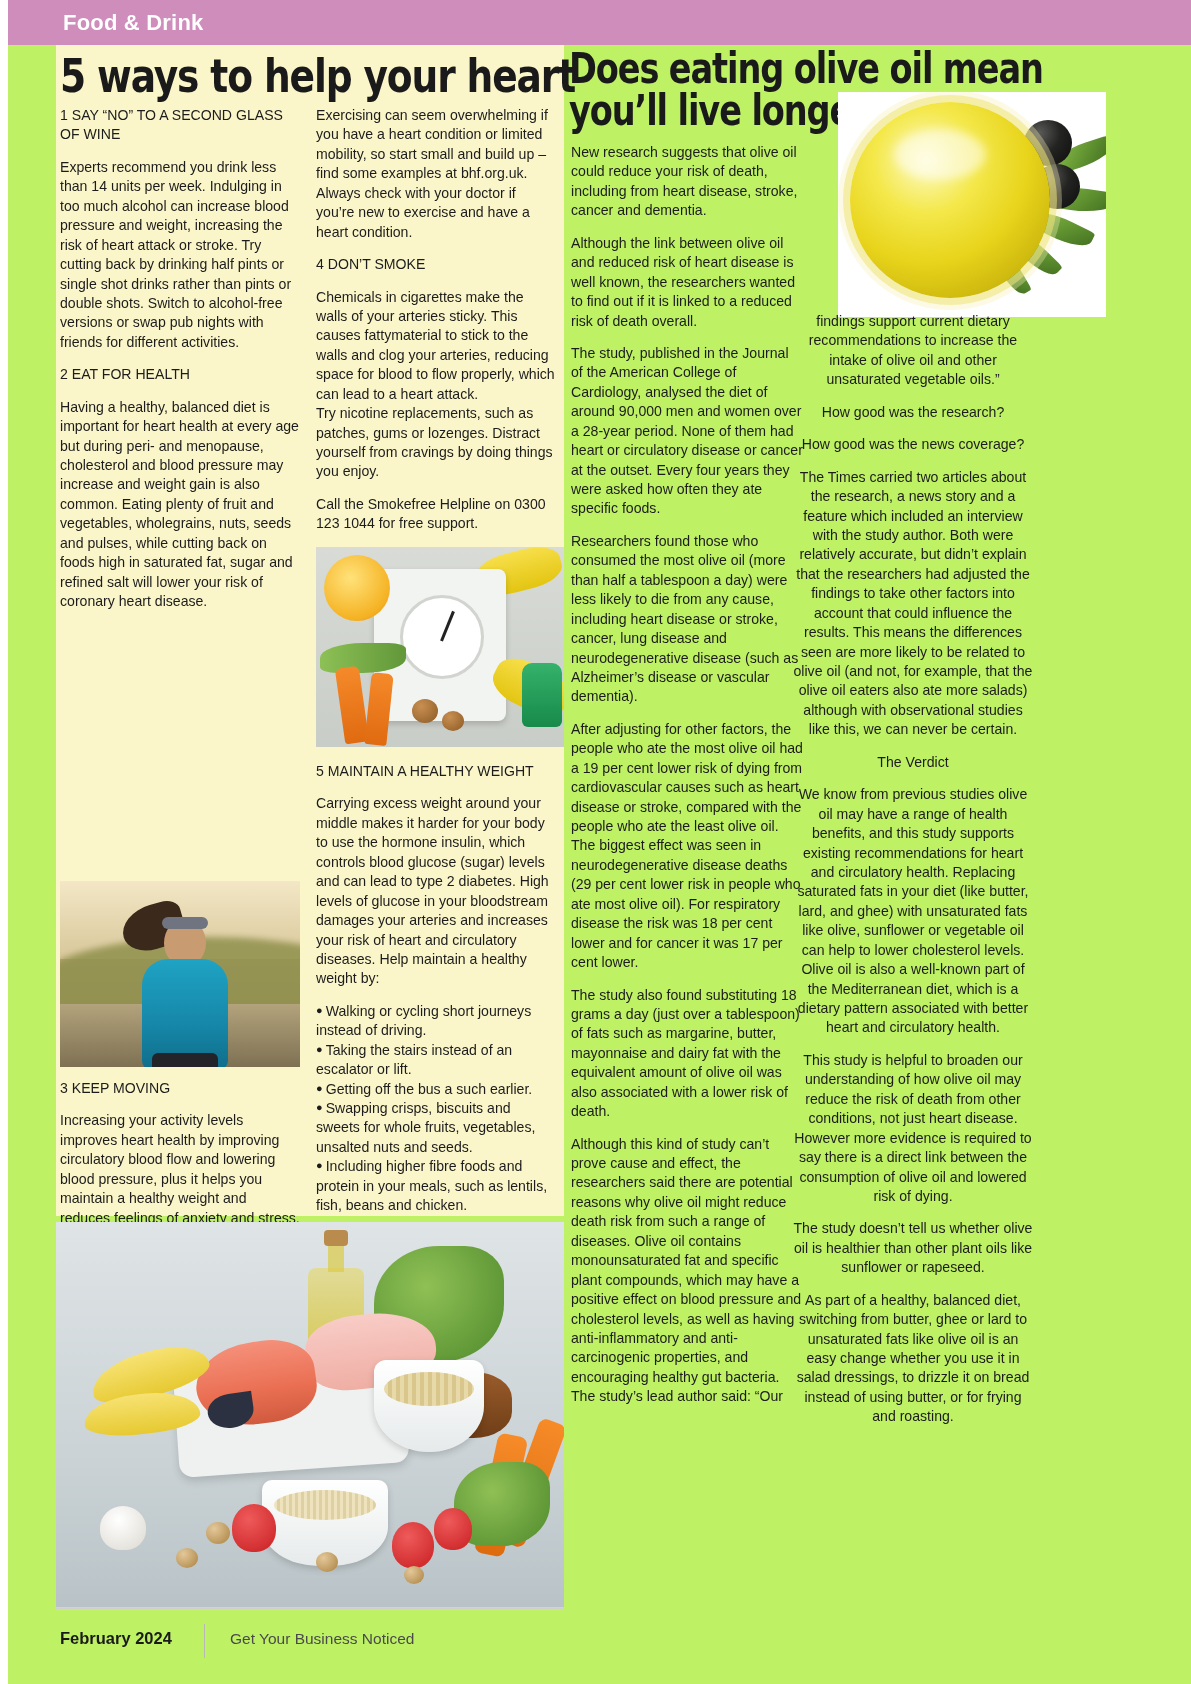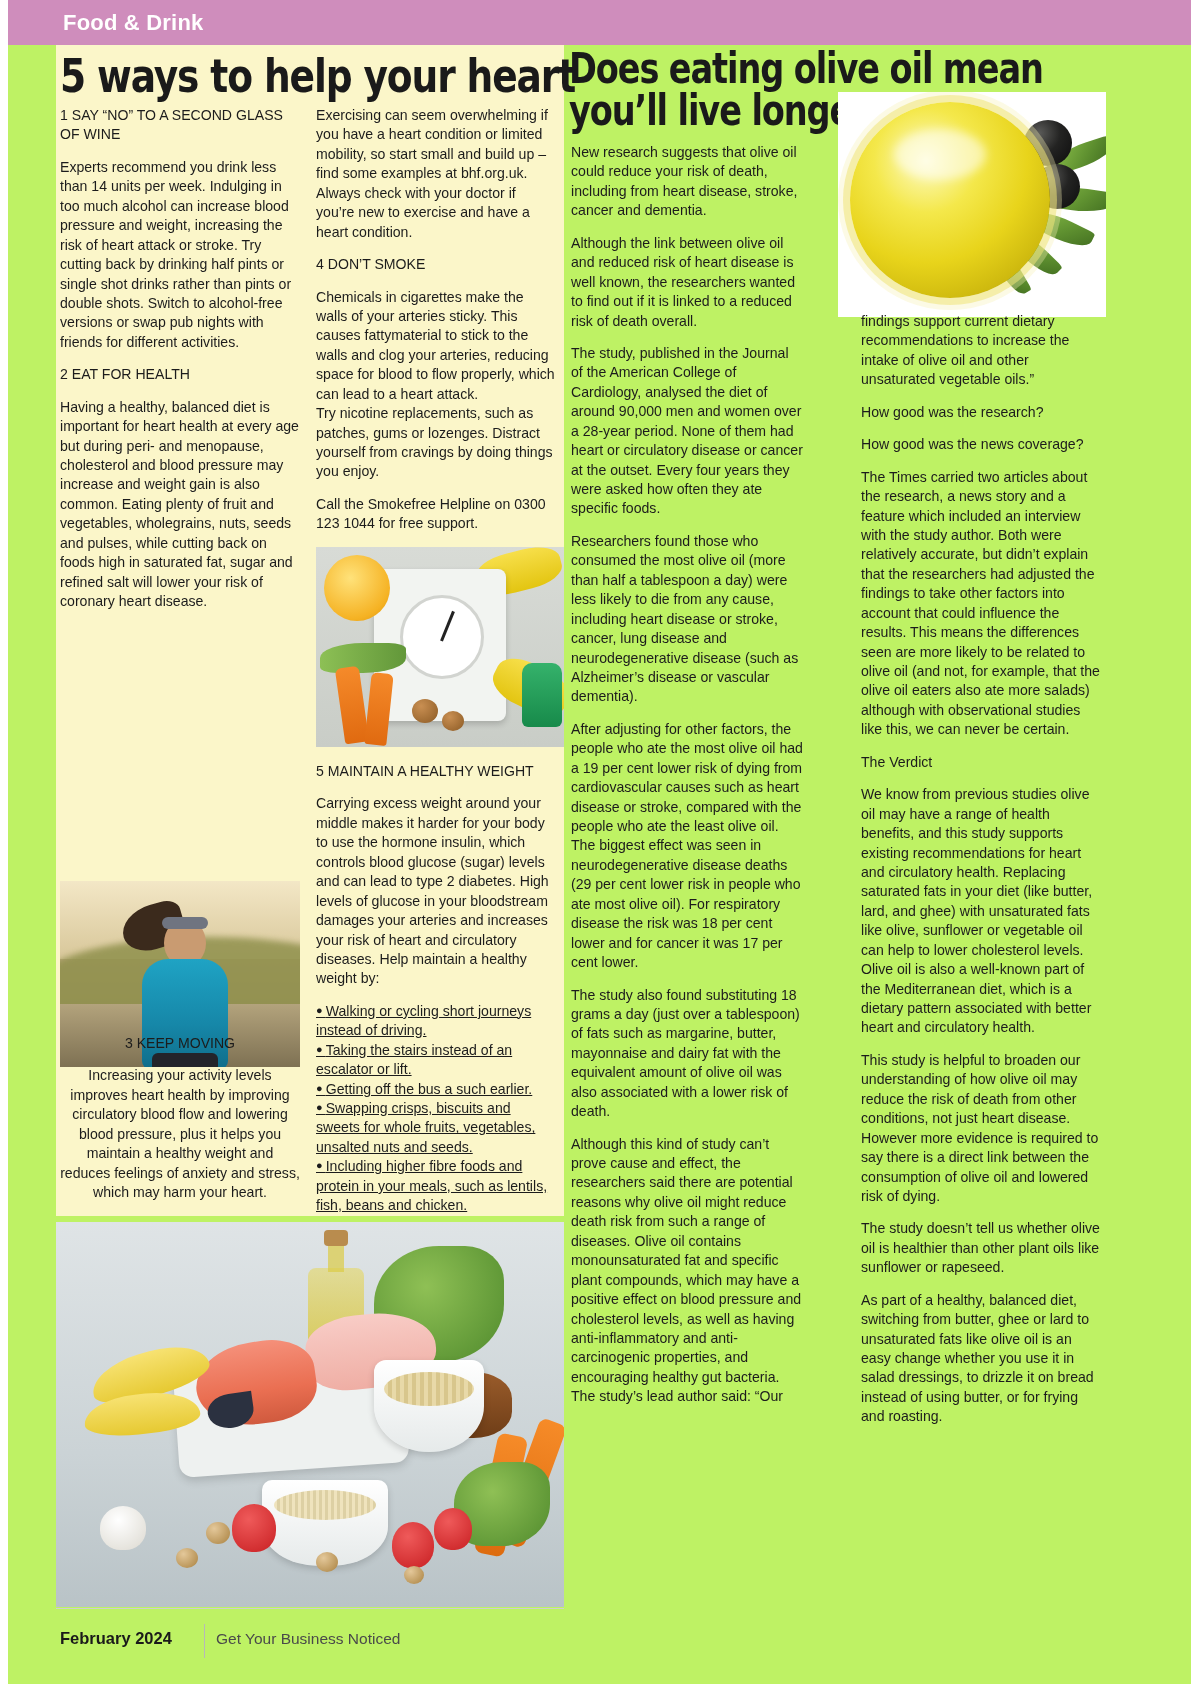--- a/index.html
+++ b/index.html
@@ -54,28 +54,28 @@
   .col p { margin: 0 0 13px 0; }
   .col p.tight { margin-bottom: 0; }
   .standfirst {
     font-style: italic;
     font-size: 18.2px;
     line-height: 1.33;
     margin-bottom: 14px;
   }
   .subhead { font-weight: normal; margin: 0; }
   .subhead + p { margin-top: 0; }
-  .bullets p { margin: 0; text-decoration: underline; }
+  .bullets p { margin: 0; }
   .bullets .b::before { content: "\25CF\00a0"; font-size: 11px; vertical-align: 2px; }
 
   
   #c1 { left: 52px; top: 106px; width: 240px; }
   #c2 { left: 308px; top: 106px; width: 240px; }
   #c3 { left: 563px; top: 143px; width: 232px; }
-  #c4 { left: 853px; top: 312px; width: 240px; }
+  #c4 { left: 785px; top: 312px; width: 240px; text-align: center; }
 
   
   .photo { position: absolute; overflow: hidden; }
 
   
   #photo-olive { left: 830px; top: 92px; width: 268px; height: 225px; background:#fff; }
   #photo-olive .bowl {
     position:absolute; left:12px; top:10px; width:200px; height:196px; border-radius:50%;
     background: radial-gradient(circle at 38% 30%, #fdfbc5 0%, #f4e84b 28%, #e8d41b 55%, #cdb80e 78%, #b8a50d 100%);
     box-shadow: 0 0 0 7px rgba(238,228,120,.55), 0 0 0 12px rgba(245,240,180,.35);
@@ -207,21 +207,21 @@
     position: absolute; left: 48px; top: 1608px; width: 508px; height: 1px; background: #cfcfcf;
   }
   .footer-date {
     position: absolute; left: 52px; top: 1629px;
     font-size: 16.5px; font-weight: bold; color: #1a1a1a;
   }
   .footer-divider {
     position: absolute; left: 196px; top: 1624px; width: 1px; height: 34px; background: #b8b8b8;
   }
   .footer-tagline {
-    position: absolute; left: 208px; top: 1630px;
+    position: absolute; left: 222px; top: 1630px;
     font-size: 15.5px; color: #4a4a4a;
   }
 </style>
 </head>
 <body>
 
 <div class="page">
 
   <div class="banner">
     <div class="banner-label">Food &amp; Drink</div>
@@ -254,21 +254,21 @@
     <div class="sky"></div>
     <div class="hill"></div>
     <div class="road"></div>
     <div class="hair"></div>
     <div class="head"></div>
     <div class="band"></div>
     <div class="torso"></div>
     <div class="legs"></div>
   </div>
 
-  <div class="col" id="c1b" style="position:absolute;left:52px;top:1034px;width:240px;text-align:center;">
+  <div class="col" id="c1b" style="position:absolute;left:52px;top:1079px;width:240px;">
     <p class="subhead">3 KEEP MOVING</p>
     <p>Increasing your activity levels improves heart health by improving circulatory blood flow and lowering blood pressure, plus it helps you maintain a healthy weight and reduces feelings of anxiety and stress, which may harm your heart.</p>
   </div>
 
   <div class="col" id="c2">
     <p>Exercising can seem overwhelming if you have a heart condition or limited mobility, so start small and build up – find some examples at bhf.org.uk. Always check with your doctor if you’re new to exercise and have a heart condition.</p>
     <p class="subhead">4 DON’T SMOKE</p>
     <p class="tight">Chemicals in cigarettes make the walls of your arteries sticky. This causes fattymaterial to stick to the walls and clog your arteries, reducing space for blood to flow properly, which can lead to a heart attack.</p>
     <p>Try nicotine replacements, such as patches, gums or lozenges. Distract yourself from cravings by doing things you enjoy.</p>
     <p>Call the Smokefree Helpline on 0300 123 1044 for free support.</p>

